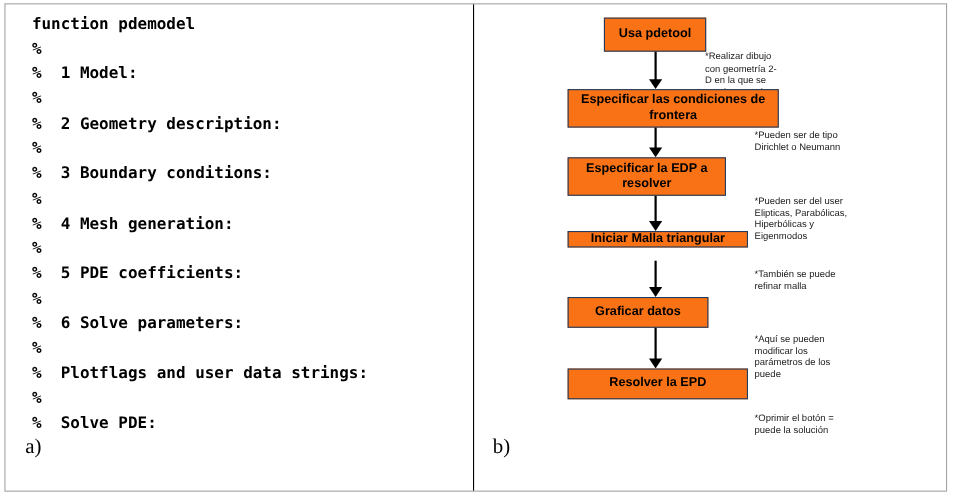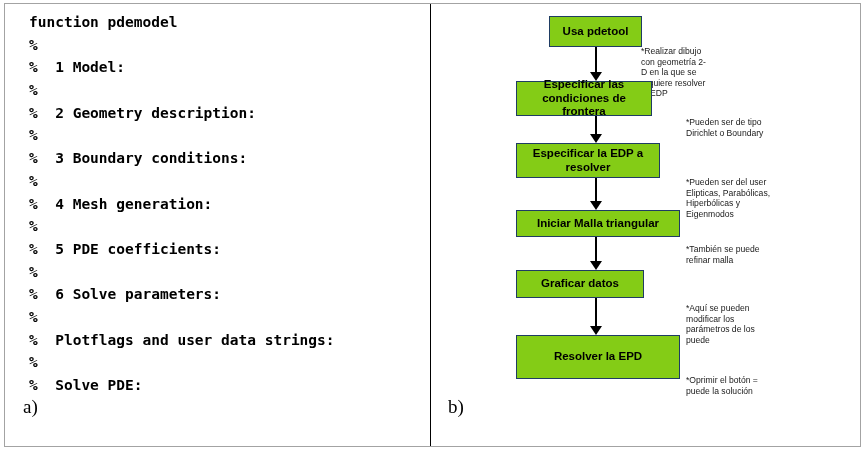--- a/index.html
+++ b/index.html
@@ -81,21 +81,21 @@
     left: 17px;
     top: 392px;
     font-family: "Liberation Serif", serif;
     font-size: 19px;
     color: #000000;
   }
 
   .flow-node {
     position: absolute;
     box-sizing: border-box;
-    background: #84cc16;
+    background: #f97316;
     border: 1px solid #1f3c63;
     display: flex;
     align-items: center;
     justify-content: center;
     text-align: center;
     font-family: "Liberation Sans", sans-serif;
     font-size: 11.5px;
     font-weight: bold;
     color: #000000;
     line-height: 13.5px;
@@ -147,43 +147,43 @@
   </div>
 
   <div id="panel-b">
     <div id="flow-container">
         <div class="flow-node" style="left: 118px; top: 12px; width: 93px; height: 31px;">Usa pdetool</div>
         <div class="flow-note" style="left: 210px; top: 7px; width: 68px;">*Realizar dibujo con geometría 2-D en la que se requiere resolver la EDP</div>
         <div class="flow-arrow" style="left: 158px; top: 43px; height: 34px;">
           <div class="stem" style="height: 26px;"></div>
           <div class="head"></div>
         </div>
-        <div class="flow-node" style="left: 85px; top: 77px; width: 136px; height: 35px;">Especificar las condiciones de frontera</div>
-        <div class="flow-note" style="left: 255px; top: 78px; width: 80px;">*Pueden ser de tipo Dirichlet o Boundary</div>
+        <div class="flow-node" style="left: 85px; top: 77px; width: 192px; height: 35px;">Especificar las condiciones de frontera</div>
+        <div class="flow-note" style="left: 255px; top: 78px; width: 80px;">*Pueden ser de tipo Dirichlet o Neumann</div>
         <div class="flow-arrow" style="left: 158px; top: 112px; height: 27px;">
           <div class="stem" style="height: 19px;"></div>
           <div class="head"></div>
         </div>
         <div class="flow-node" style="left: 85px; top: 139px; width: 144px; height: 35px;">Especificar la EDP a resolver</div>
         <div class="flow-note" style="left: 255px; top: 138px; width: 95px;">*Pueden ser del user Elipticas, Parabólicas, Hiperbólicas y Eigenmodos</div>
         <div class="flow-arrow" style="left: 158px; top: 174px; height: 32px;">
           <div class="stem" style="height: 24px;"></div>
           <div class="head"></div>
         </div>
-        <div class="flow-node" style="left: 85px; top: 206px; width: 164px; height: 27px;">Iniciar Malla triangular</div>
+        <div class="flow-node" style="left: 85px; top: 206px; width: 164px; height: 15px;">Iniciar Malla triangular</div>
         <div class="flow-note" style="left: 255px; top: 205px; width: 80px;">*También se puede refinar malla</div>
         <div class="flow-arrow" style="left: 158px; top: 233px; height: 33px;">
           <div class="stem" style="height: 25px;"></div>
           <div class="head"></div>
         </div>
         <div class="flow-node" style="left: 85px; top: 266px; width: 128px; height: 28px;">Graficar datos</div>
         <div class="flow-note" style="left: 255px; top: 264px; width: 85px;">*Aquí se pueden modificar los parámetros de los puede</div>
         <div class="flow-arrow" style="left: 158px; top: 294px; height: 37px;">
           <div class="stem" style="height: 29px;"></div>
           <div class="head"></div>
         </div>
-        <div class="flow-node" style="left: 85px; top: 331px; width: 164px; height: 44px;">Resolver la EPD</div>
+        <div class="flow-node" style="left: 85px; top: 331px; width: 164px; height: 28px;">Resolver la EPD</div>
         <div class="flow-note" style="left: 255px; top: 336px; width: 95px;">*Oprimir el botón = puede la solución</div>
       </div>
     <div id="label-b">b)</div>
   </div>
 
 </div>
 
 </body></html>

